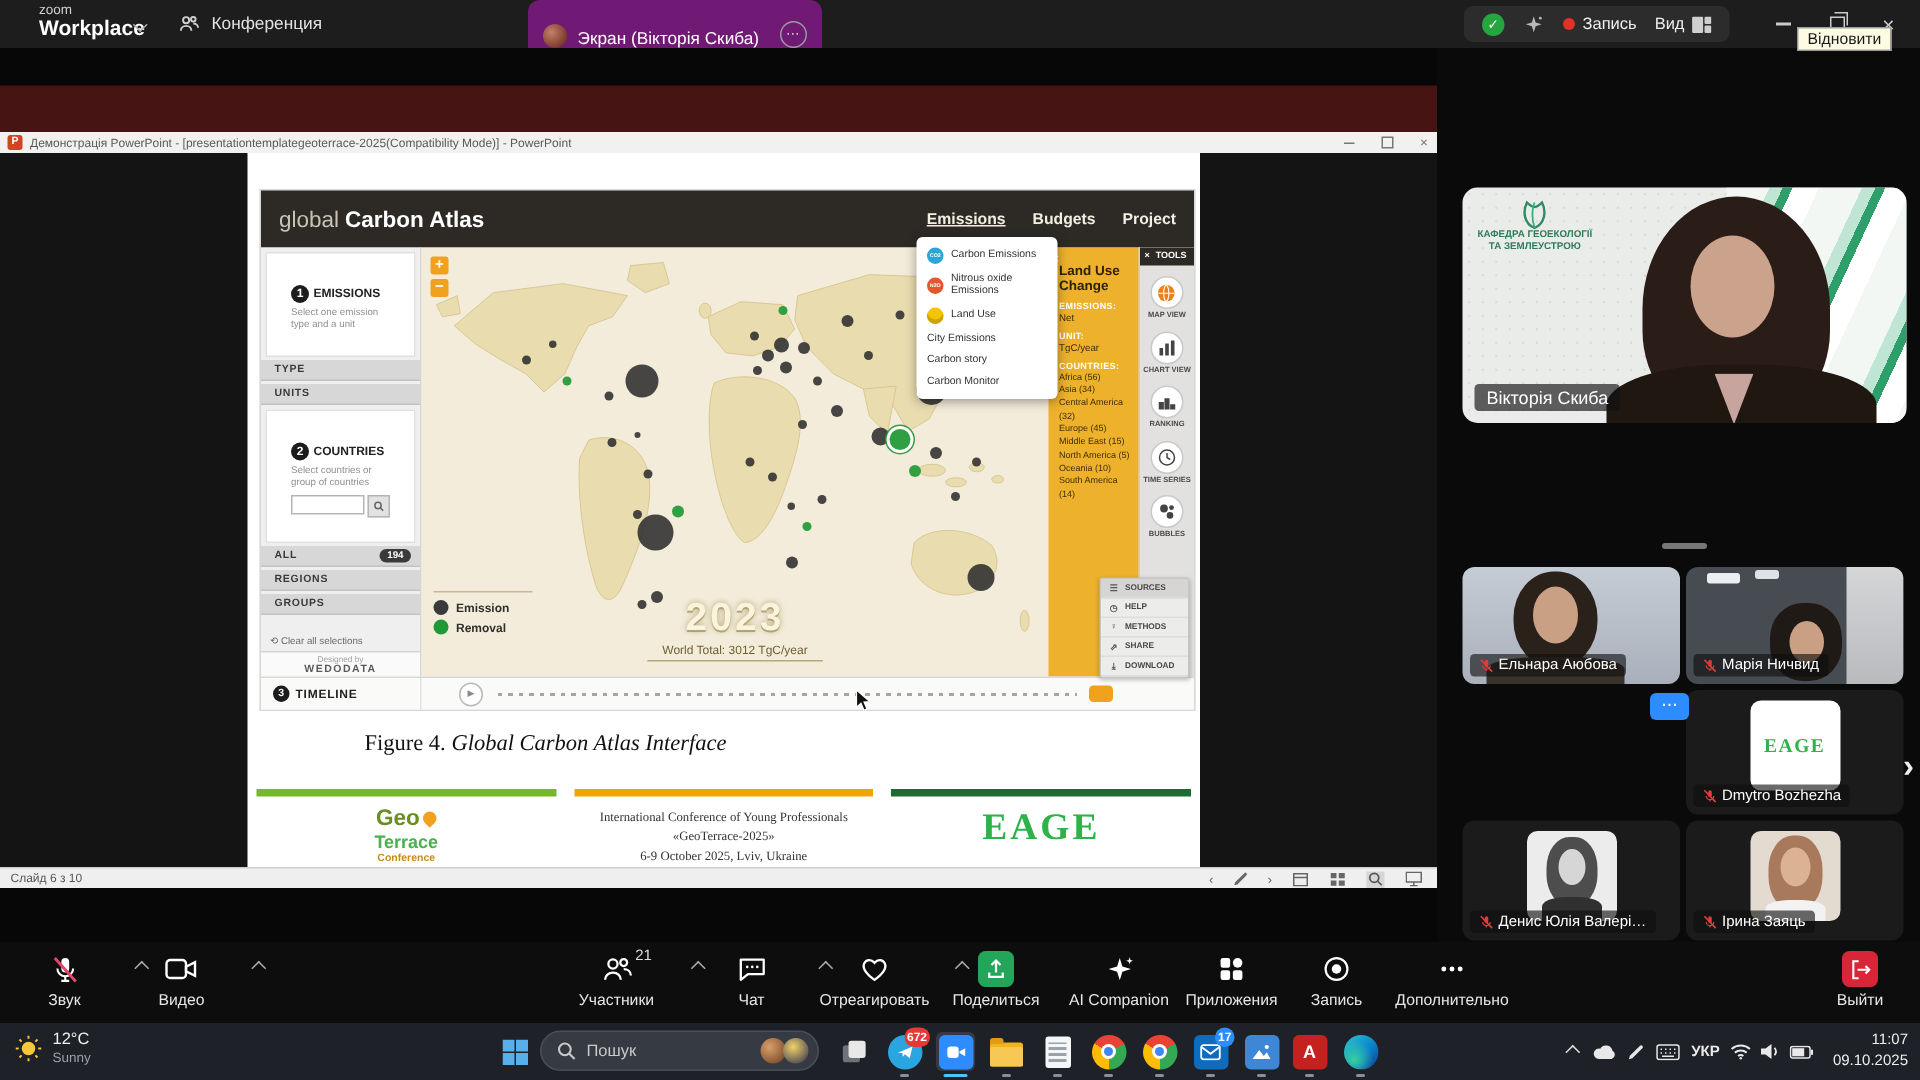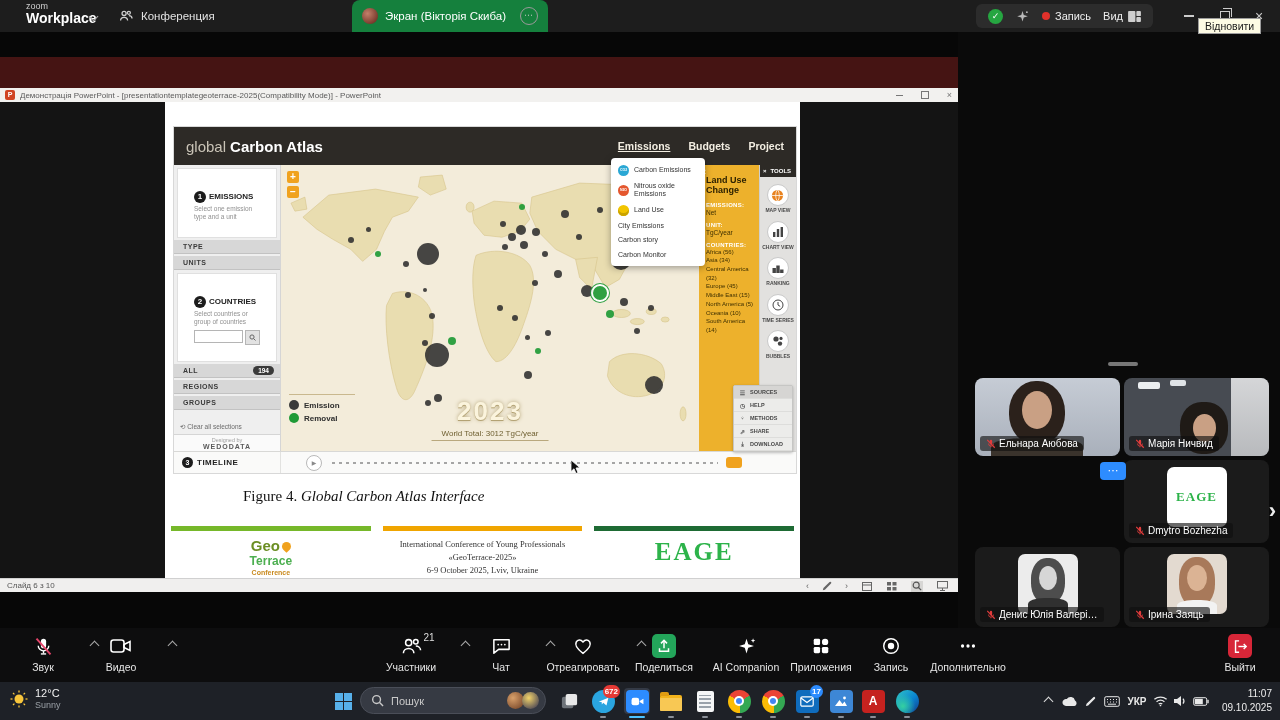--- a/index.html
+++ b/index.html
@@ -9,22 +9,22 @@
   .flex{display:flex;align-items:center;}
 
   
   .topbar{position:absolute;left:0;top:0;width:1280px;height:32px;background:#1d1d1d;color:#ddd;}
   .brand{position:absolute;left:26px;top:2px;line-height:1;}
   .brand .b1{font-size:9px;color:#cfcfcf;}
   .brand .b2{font-size:14px;font-weight:bold;color:#fff;}
   .chev{display:inline-block;width:6px;height:6px;border-left:1.5px solid #aaa;border-bottom:1.5px solid #aaa;transform:rotate(-45deg);}
   .chev-up{transform:rotate(135deg);}
   .tab1{position:absolute;left:118px;top:0;height:32px;display:flex;align-items:center;gap:7px;font-size:11.5px;color:#e2e2e2;}
-  .tab-active{position:absolute;left:352px;top:0;height:32px;width:196px;background:#15803d;border-radius:8px 8px 0 0;
-              display:flex;align-items:center;gap:7px;padding:0 10px;box-sizing:border-box;font-size:11.5px;color:#fff;}
+  .tab-active{position:absolute;left:352px;top:0;height:32px;width:196px;background:#701a75;border-radius:8px 8px 0 0;
+              display:flex;align-items:flex-end;gap:7px;padding:0 10px;box-sizing:border-box;font-size:11.5px;color:#fff;}
   .tab-avatar{width:16px;height:16px;border-radius:50%;background:radial-gradient(circle at 35% 35%,#c4806a,#5e1f16);flex:none;}
   .ell{margin-left:auto;width:16px;height:16px;border:1.2px solid #9a9a9a;border-radius:50%;color:#cfcfcf;
        font-size:9px;line-height:14px;text-align:center;letter-spacing:1px;}
   .tb-pill{position:absolute;right:127px;top:4px;height:24px;background:#2c2c2c;border-radius:6px;display:flex;align-items:center;gap:12px;padding:0 12px;}
   .shield{width:15px;height:15px;border-radius:50%;background:#26a641;color:#fff;font-size:9px;line-height:15px;text-align:center;}
   .rec-dot{width:8px;height:8px;border-radius:50%;background:var(--record-red,#e0312b);}
   .tb-pill .lbl{font-size:11px;color:#eee;}
   .win-btn{position:absolute;top:0;width:30px;height:32px;display:flex;align-items:center;justify-content:center;color:#ccc;}
   .win-min i{display:block;width:10px;height:1.5px;background:#ccc;}
   .win-rest i{display:block;width:8px;height:8px;border:1.2px solid #ccc;position:relative;}
@@ -619,20 +619,37 @@
                   <line x1="5.5" y1="7" x2="5.5" y2="9.5"></line>
                   <line x1="3" y1="9.5" x2="8" y2="9.5"></line>
                 </svg>
               </span>
           </div>
         </div>
       </div>
     </div>
 
     <div class="rightbar">
+      <div class="speaker">
+        <div class="sp-dots"></div>
+        <div class="sp-stripes"></div>
+        <div class="dept">
+          <svg width="22" height="20" viewBox="0 0 22 20">
+              <path d="M11 19 C4 16 3 8 6 2 C10 6 12 6 16 2 C19 8 18 16 11 19z" fill="none" stroke="#2e8b63" stroke-width="1.6"></path>
+              <path d="M11 19 C9 12 9 7 11 2" stroke="#35b07f" stroke-width="1.2" fill="none"></path>
+            </svg>
+          <div class="dept-t">КАФЕДРА ГЕОЕКОЛОГІЇ</div>
+          <div class="dept-t">ТА ЗЕМЛЕУСТРОЮ</div>
+        </div>
+        <div class="sp-hair"></div>
+        <div class="sp-face"></div>
+        <div class="sp-body"></div>
+        <div class="sp-blouse"></div>
+        <div class="nametag">Вікторія Скиба</div>
+      </div>
 
       <div class="handle"></div>
 
       <div class="tile" style="left:17px;top:346px;height:78px;background:linear-gradient(#c6ccd5,#a9b0bb);">
         <div style="position:absolute;left:34px;top:3px;width:56px;height:64px;background:#2b211b;border-radius:48%;"></div>
         <div style="position:absolute;left:47px;top:13px;width:30px;height:38px;background:#c9a084;border-radius:50%;"></div>
         <div style="position:absolute;left:16px;top:60px;width:92px;height:20px;background:#3a332c;border-radius:40% 40% 0 0;"></div>
         <div class="tag">
             <svg width="10" height="10" viewBox="0 0 12 12">
               <rect x="4.6" y="1" width="2.8" height="5.5" rx="1.4" fill="#e23c3c"></rect>

